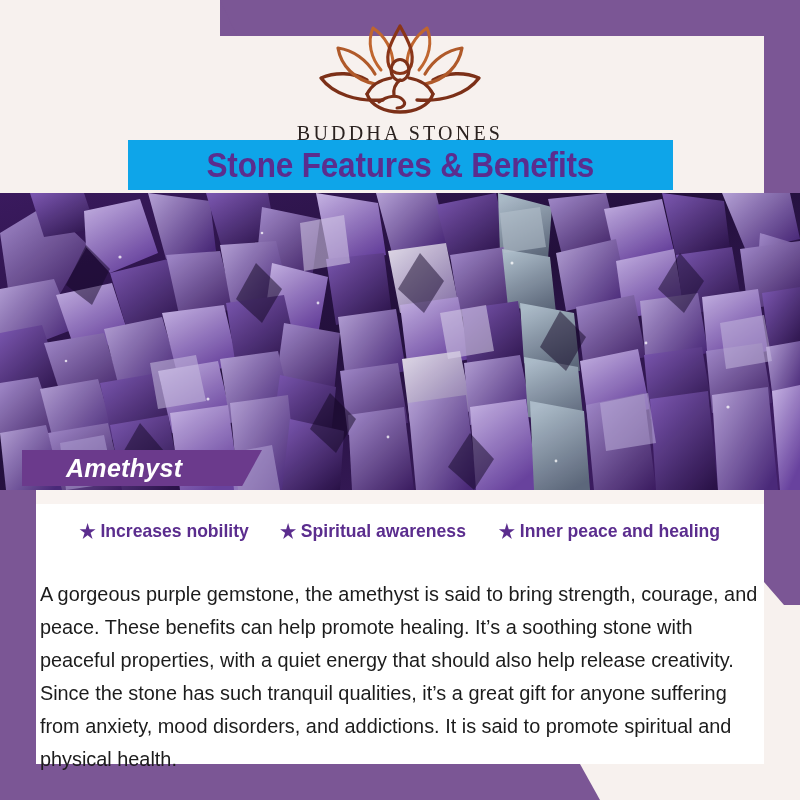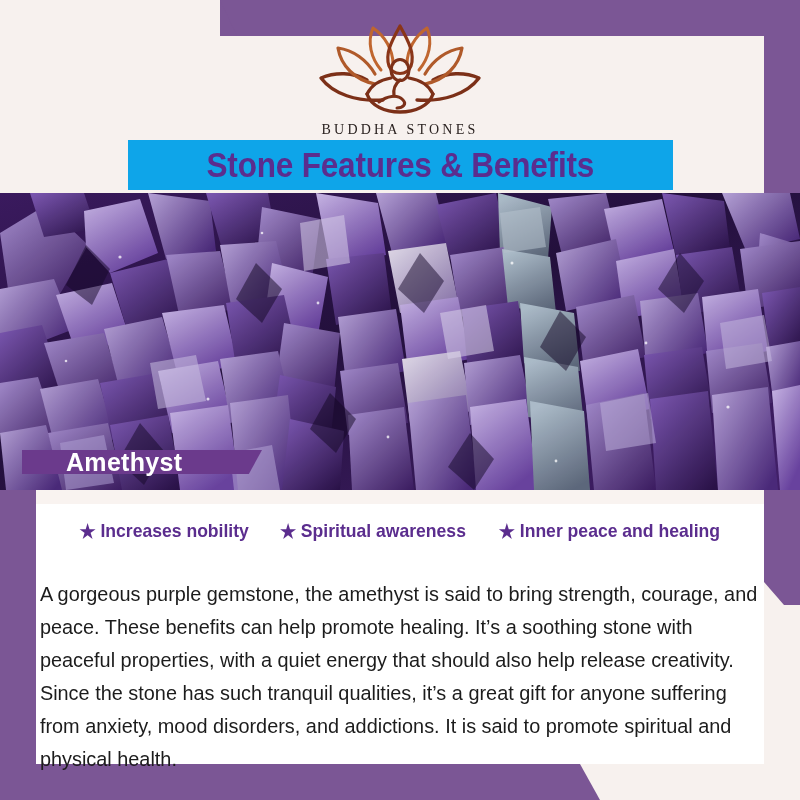--- a/index.html
+++ b/index.html
@@ -56,21 +56,21 @@
     display:flex;flex-direction:column;align-items:center;justify-content:flex-start;
   }
   .logo-wrap{
     margin-top:22px;
     display:flex;flex-direction:column;align-items:center;
   }
   .logo-mark{display:block;}
   .logo-text{
     margin-top:4px;
     font-family:"Liberation Serif", serif;
-    font-size:14px;
+    font-size:20px;
     letter-spacing:3.2px;
     color:#2A2220;
     font-weight:400;
   }
 
   
   .title-band{
     position:absolute;top:140px;left:128px;width:545px;height:50px;
     background:#0ea5e9;
     display:flex;align-items:center;justify-content:center;
@@ -88,25 +88,25 @@
   
   .photo{
     position:absolute;top:193px;left:0;width:800px;height:297px;
     overflow:hidden;
     background:#2B1147;
   }
   .photo svg{display:block;width:800px;height:297px;}
 
   
   .stone-banner{
-    position:absolute;top:450px;left:22px;width:240px;height:24px;
+    position:absolute;top:450px;left:22px;width:240px;height:36px;
     background:#6B3A8C;
     clip-path:polygon(0 0, 240px 0, 218px 40px, 0 40px);
     -webkit-clip-path:polygon(0 0, 240px 0, 218px 40px, 0 40px);
-    display:flex;align-items:center;
+    display:flex;align-items:center;font-style:italic;
   }
   .stone-name{
     margin-left:44px;
     color:#FFFFFF;
     font-size:25px;
     font-weight:700;
     letter-spacing:0.3px;
     font-family:"Liberation Sans", sans-serif;
   }
 

